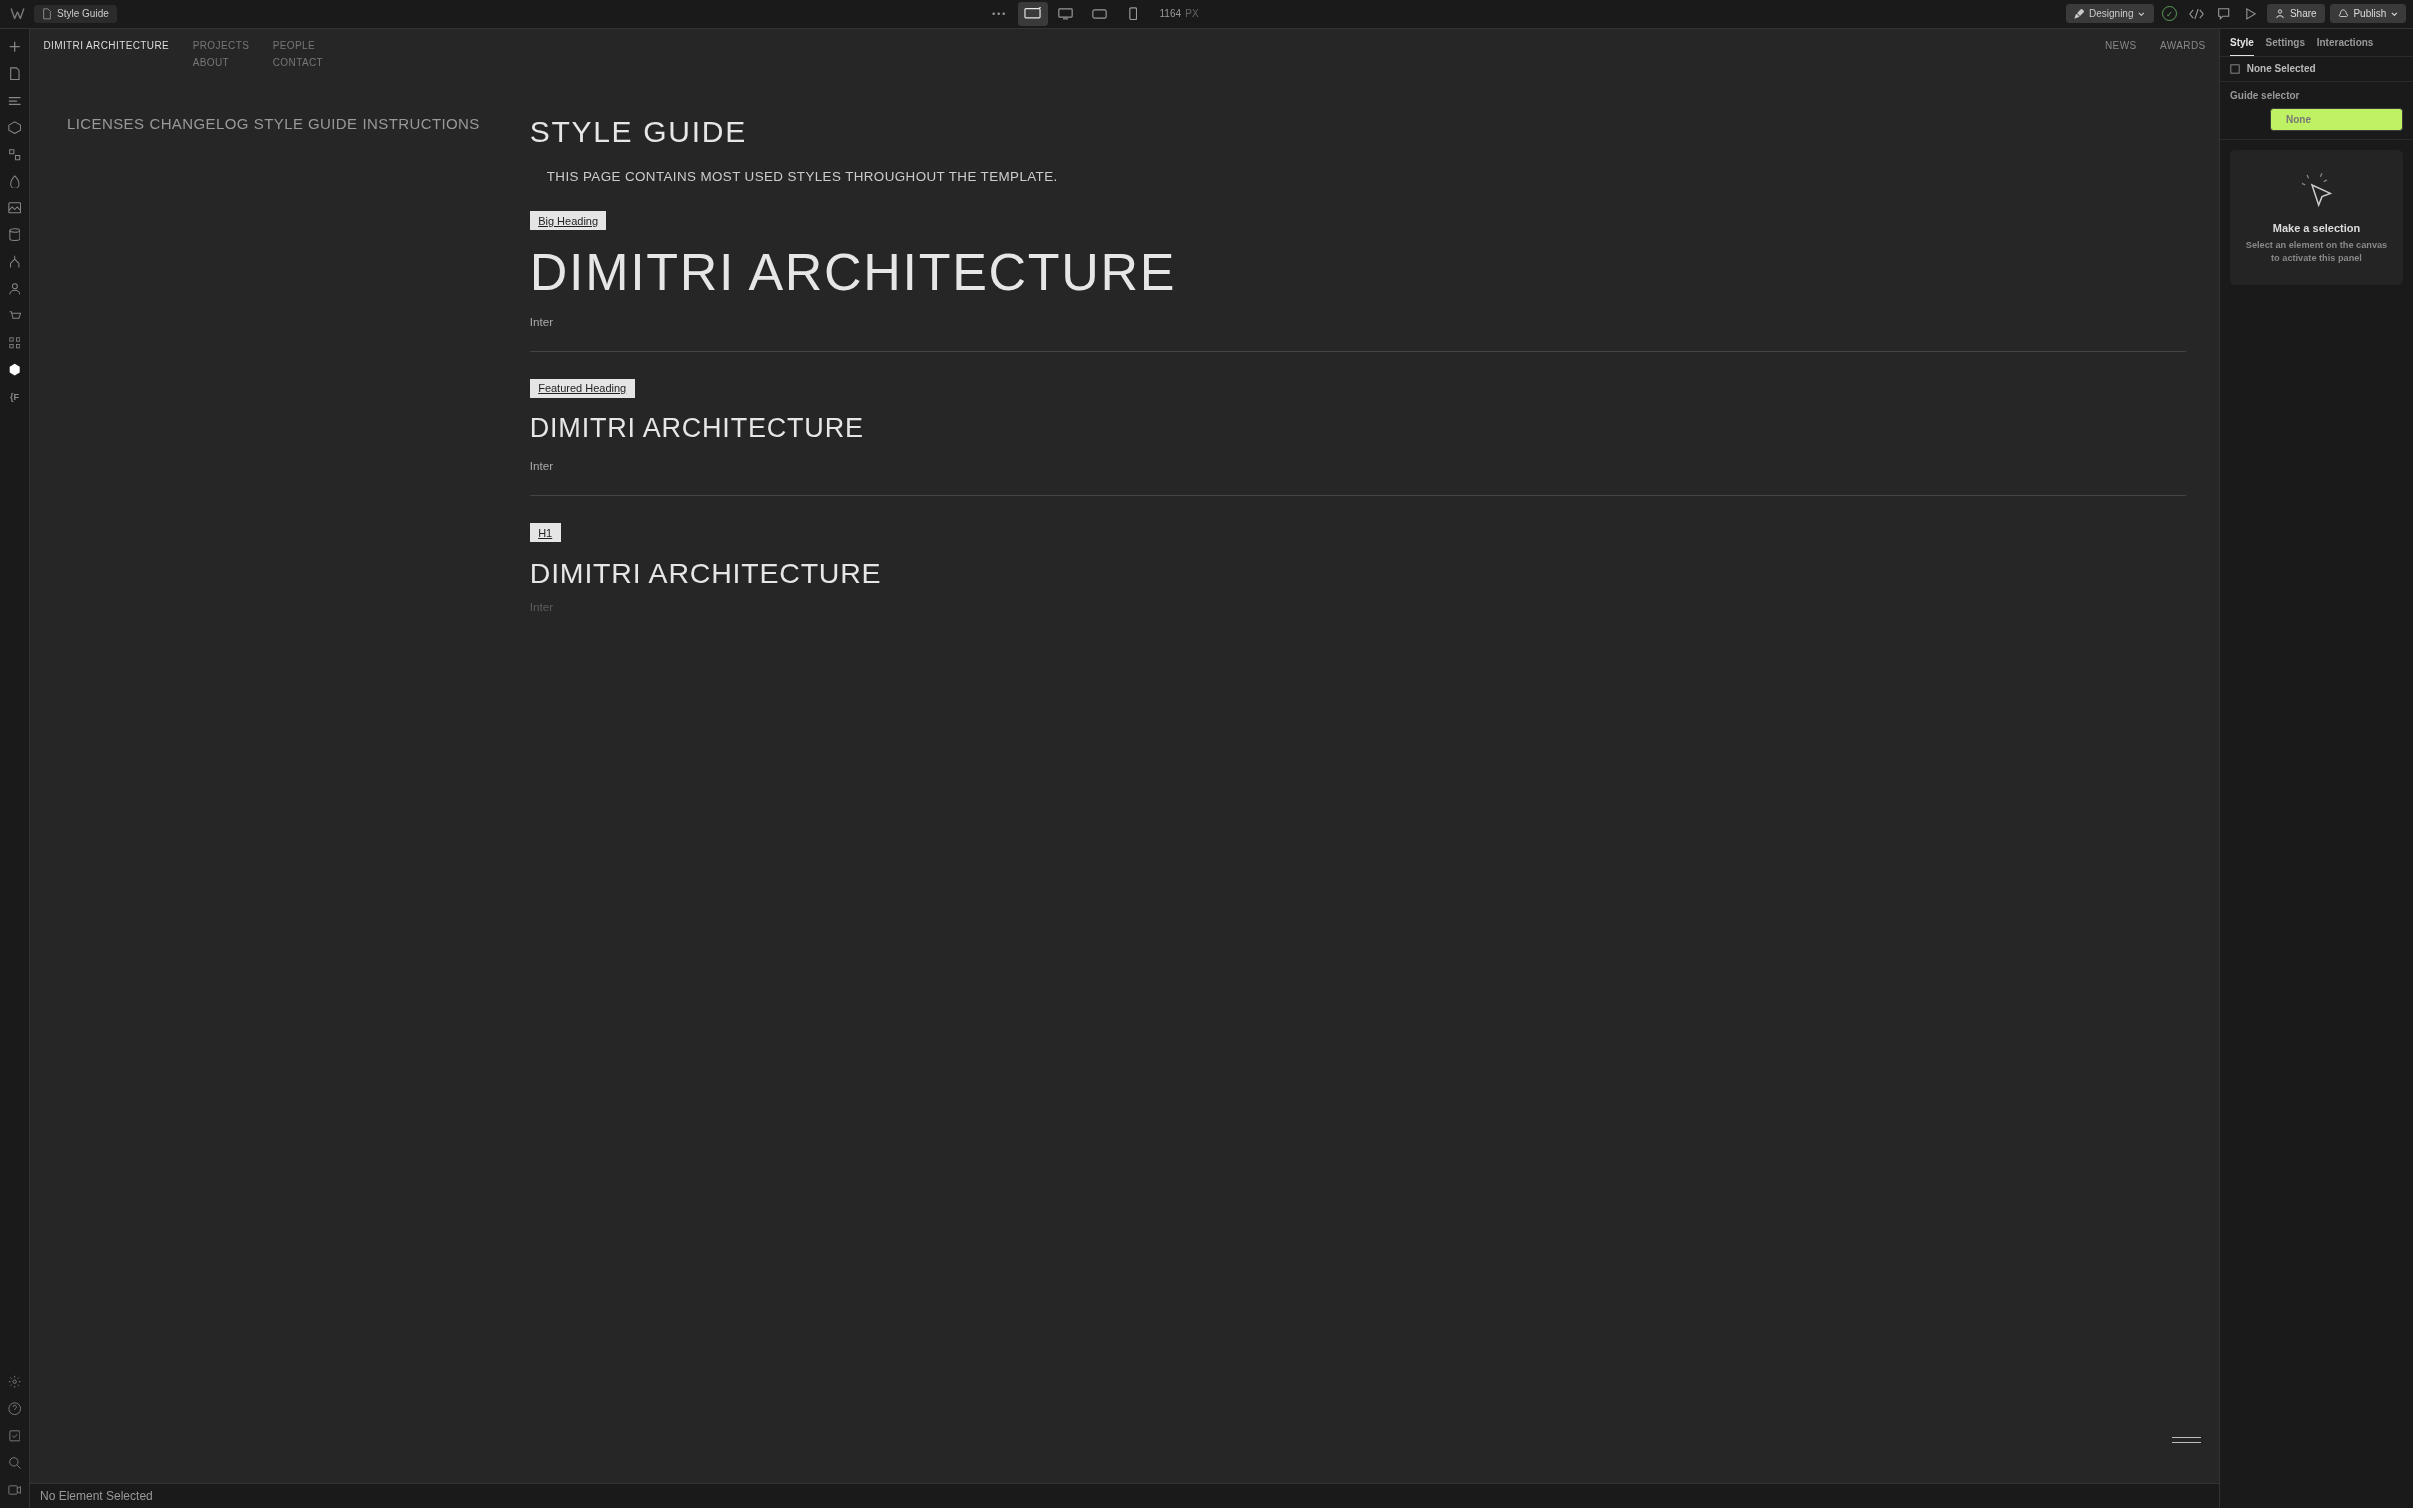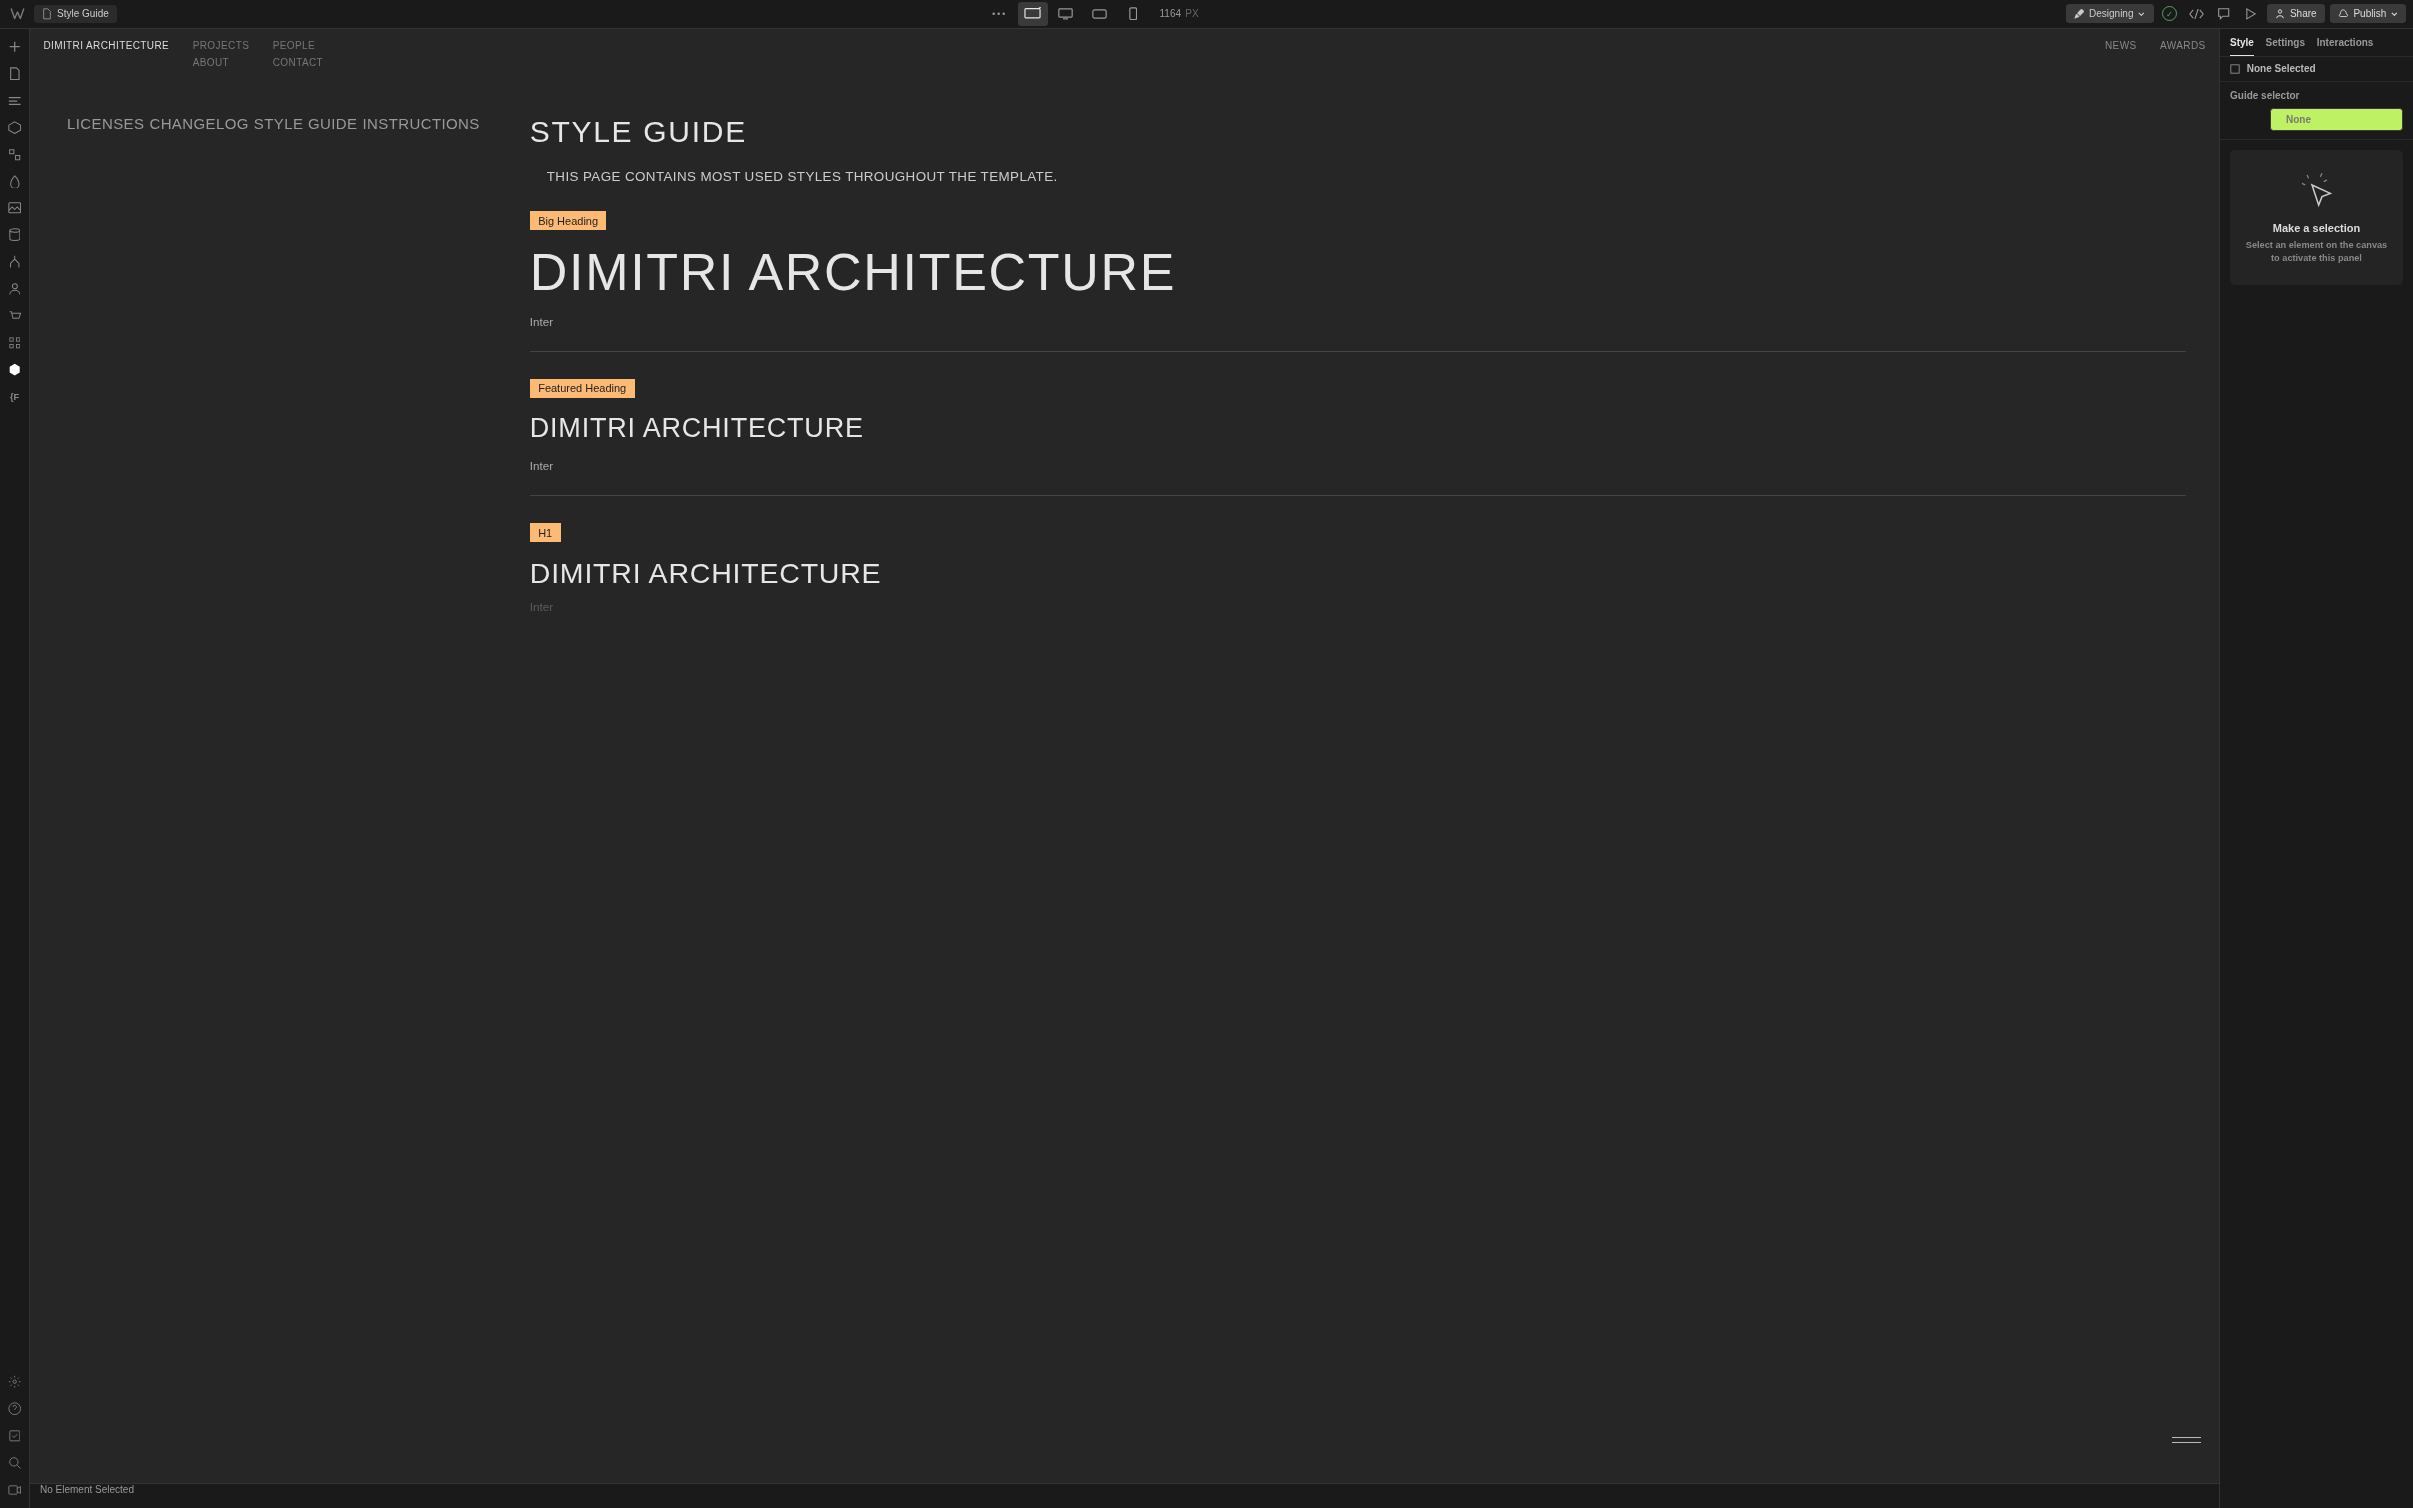--- a/index.html
+++ b/index.html
@@ -218,25 +218,26 @@
 }
 .page-desc {
   font-size: 13.4px;
   color: #ccc;
   margin-bottom: 27px;
   letter-spacing: 0.4px;
   margin-left: 17px;
 }
 .label-chip {
   display: inline-block;
-  background: #fdba74;
+  background: #e5e5e5;
   color: #222;
   padding: 3.4px 8.4px;
   font-size: 11px;
   margin-bottom: 15px;
+  text-decoration: underline;
 }
 .big-heading {
   font-size: 52px;
   font-weight: 300;
   letter-spacing: 1.7px;
   color: #e6e6e6;
   margin-bottom: 15px;
   line-height: 1.05;
 }
 .featured-heading {
@@ -274,23 +275,24 @@
 .menu-float div {
   width: 28.5px;
   height: 0.8px;
   background: #bbb;
 }
 .statusbar {
   height: 25px;
   border-top: 0.8px solid #333;
   background: #1a1a1a;
   display: flex;
+  align-items: center;
   padding: 0 10px;
   color: #999;
-  font-size: 10px;
+  font-size: 12px;
 }
 
 
 .right-panel {
   width: 194px;
   background: #1a1a1a;
   border-left: 0.8px solid #333;
   display: flex;
   flex-direction: column;
   font-weight: bold;

